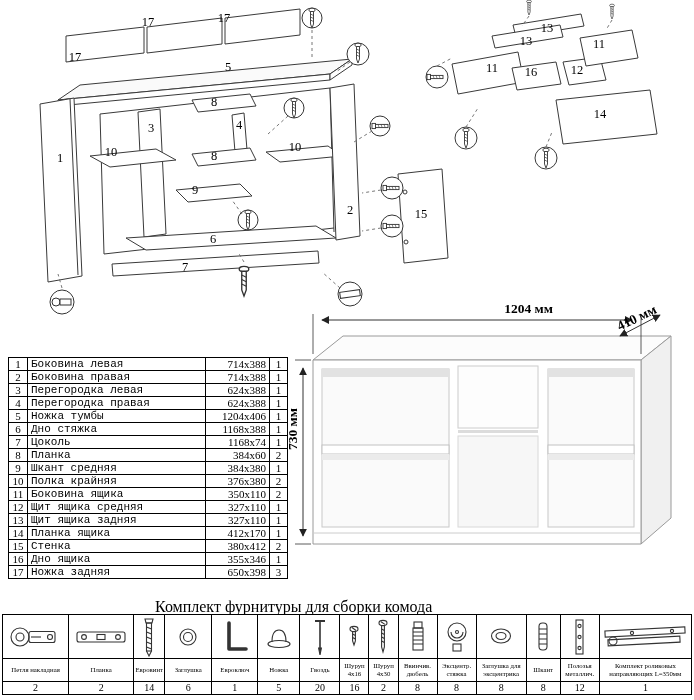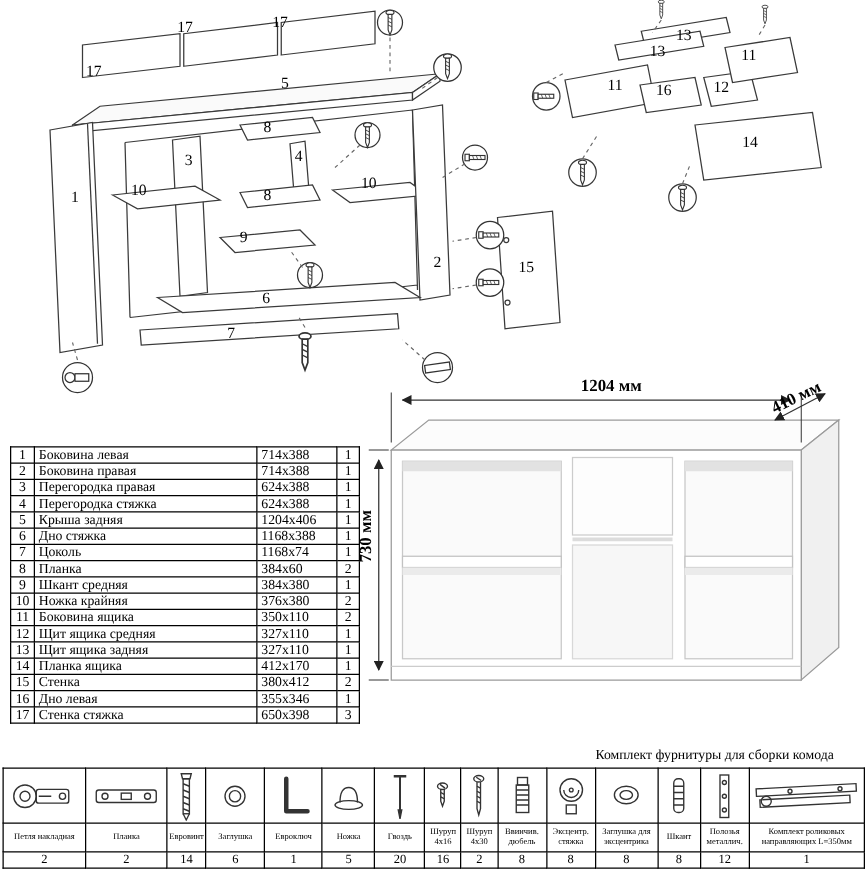--- a/index.html
+++ b/index.html
@@ -3,30 +3,30 @@
 <meta charset="utf-8">
 <style>
   * { margin:0; padding:0; box-sizing:border-box; }
   html,body { width:694px; height:700px; }
   body { font-family:"Liberation Serif", serif; background:#fff; color:#000; }
   .page { position:relative; width:694px; height:700px; background:#fff; overflow:hidden; }
   .artwork { position:absolute; left:0; top:0; }
   .labels-layer { position:absolute; left:0; top:0; width:694px; height:700px; z-index:3; pointer-events:none; }
   .part-label { position:absolute; transform:translate(-50%,-50%); font-size:12.5px; line-height:1; color:#000; background:transparent; }
   .dim-label { position:absolute; z-index:3; font-weight:bold; font-size:13.5px; }
-  .dim-width  { left:409px; top:301px; width:160px; text-align:center; }
+  .dim-width  { left:393px; top:301px; width:160px; text-align:right; }
   .dim-depth  { left:601px; top:310px; width:72px; text-align:center; transform:rotate(-26deg); }
   .dim-height { left:262px; top:421px; width:62px; text-align:center; transform:rotate(-90deg); }
   .parts-table { position:absolute; left:8px; top:357px; z-index:2; border-collapse:collapse; font-size:11px; }
   .parts-table td { border:1px solid #000; height:13px; line-height:12px; padding:0 3px; white-space:nowrap; }
   .parts-table td.col-num { width:19px; text-align:center; padding:0; }
-  .parts-table td.col-name { width:178px; }
-  .parts-table td.col-size { width:64px; text-align:left; }
+  .parts-table td.col-name { width:178px;font-family:Liberation Mono, monospace; }
+  .parts-table td.col-size { width:64px; text-align:right; }
   .parts-table td.col-qty { width:18px; text-align:center; padding:0; }
-  .hw-caption { position:absolute; left:167px; top:598px; width:500px; z-index:2; text-align:right; font-size:11px; }
+  .hw-caption { position:absolute; left:155px; top:598px; width:500px; z-index:2; text-align:left; font-size:16px; }
   .hw-table { position:absolute; left:2px; top:614px; width:690px; z-index:2; border-collapse:collapse; table-layout:fixed; }
   .hw-table td { border:1px solid #000; text-align:center; vertical-align:middle; overflow:hidden; }
   .hw-icons td { height:44px; background:#fff; }
   .hw-icons svg { stroke:#333; fill:none; stroke-width:1.1; vertical-align:middle; }
   .hw-labels td { height:23px; font-size:6.8px; line-height:1.15; padding:1px; }
   .hw-qty td { height:13px; font-size:10px; line-height:12px; }
 </style>
 </head>
 <body>
 
@@ -183,33 +183,33 @@
           <td class="col-qty">1</td>
         </tr>
         <tr>
           <td class="col-num">2</td>
           <td class="col-name">Боковина правая</td>
           <td class="col-size">714x388</td>
           <td class="col-qty">1</td>
         </tr>
         <tr>
           <td class="col-num">3</td>
+          <td class="col-name">Перегородка левая</td>
+          <td class="col-size">624x388</td>
+          <td class="col-qty">1</td>
+        </tr>
+        <tr>
+          <td class="col-num">4</td>
           <td class="col-name">Перегородка правая</td>
           <td class="col-size">624x388</td>
           <td class="col-qty">1</td>
         </tr>
         <tr>
-          <td class="col-num">4</td>
-          <td class="col-name">Перегородка стяжка</td>
-          <td class="col-size">624x388</td>
-          <td class="col-qty">1</td>
-        </tr>
-        <tr>
           <td class="col-num">5</td>
-          <td class="col-name">Крыша задняя</td>
+          <td class="col-name">Ножка тумбы</td>
           <td class="col-size">1204x406</td>
           <td class="col-qty">1</td>
         </tr>
         <tr>
           <td class="col-num">6</td>
           <td class="col-name">Дно стяжка</td>
           <td class="col-size">1168x388</td>
           <td class="col-qty">1</td>
         </tr>
         <tr>
@@ -225,21 +225,21 @@
           <td class="col-qty">2</td>
         </tr>
         <tr>
           <td class="col-num">9</td>
           <td class="col-name">Шкант средняя</td>
           <td class="col-size">384x380</td>
           <td class="col-qty">1</td>
         </tr>
         <tr>
           <td class="col-num">10</td>
-          <td class="col-name">Ножка крайняя</td>
+          <td class="col-name">Полка крайняя</td>
           <td class="col-size">376x380</td>
           <td class="col-qty">2</td>
         </tr>
         <tr>
           <td class="col-num">11</td>
           <td class="col-name">Боковина ящика</td>
           <td class="col-size">350x110</td>
           <td class="col-qty">2</td>
         </tr>
         <tr>
@@ -261,27 +261,27 @@
           <td class="col-qty">1</td>
         </tr>
         <tr>
           <td class="col-num">15</td>
           <td class="col-name">Стенка</td>
           <td class="col-size">380x412</td>
           <td class="col-qty">2</td>
         </tr>
         <tr>
           <td class="col-num">16</td>
-          <td class="col-name">Дно левая</td>
+          <td class="col-name">Дно ящика</td>
           <td class="col-size">355x346</td>
           <td class="col-qty">1</td>
         </tr>
         <tr>
           <td class="col-num">17</td>
-          <td class="col-name">Стенка стяжка</td>
+          <td class="col-name">Ножка задняя</td>
           <td class="col-size">650x398</td>
           <td class="col-qty">3</td>
         </tr>
       </tbody>
   </table>
 
   <div class="hw-caption">Комплект фурнитуры для сборки комода</div>
 
   <table class="hw-table">
     <colgroup>

